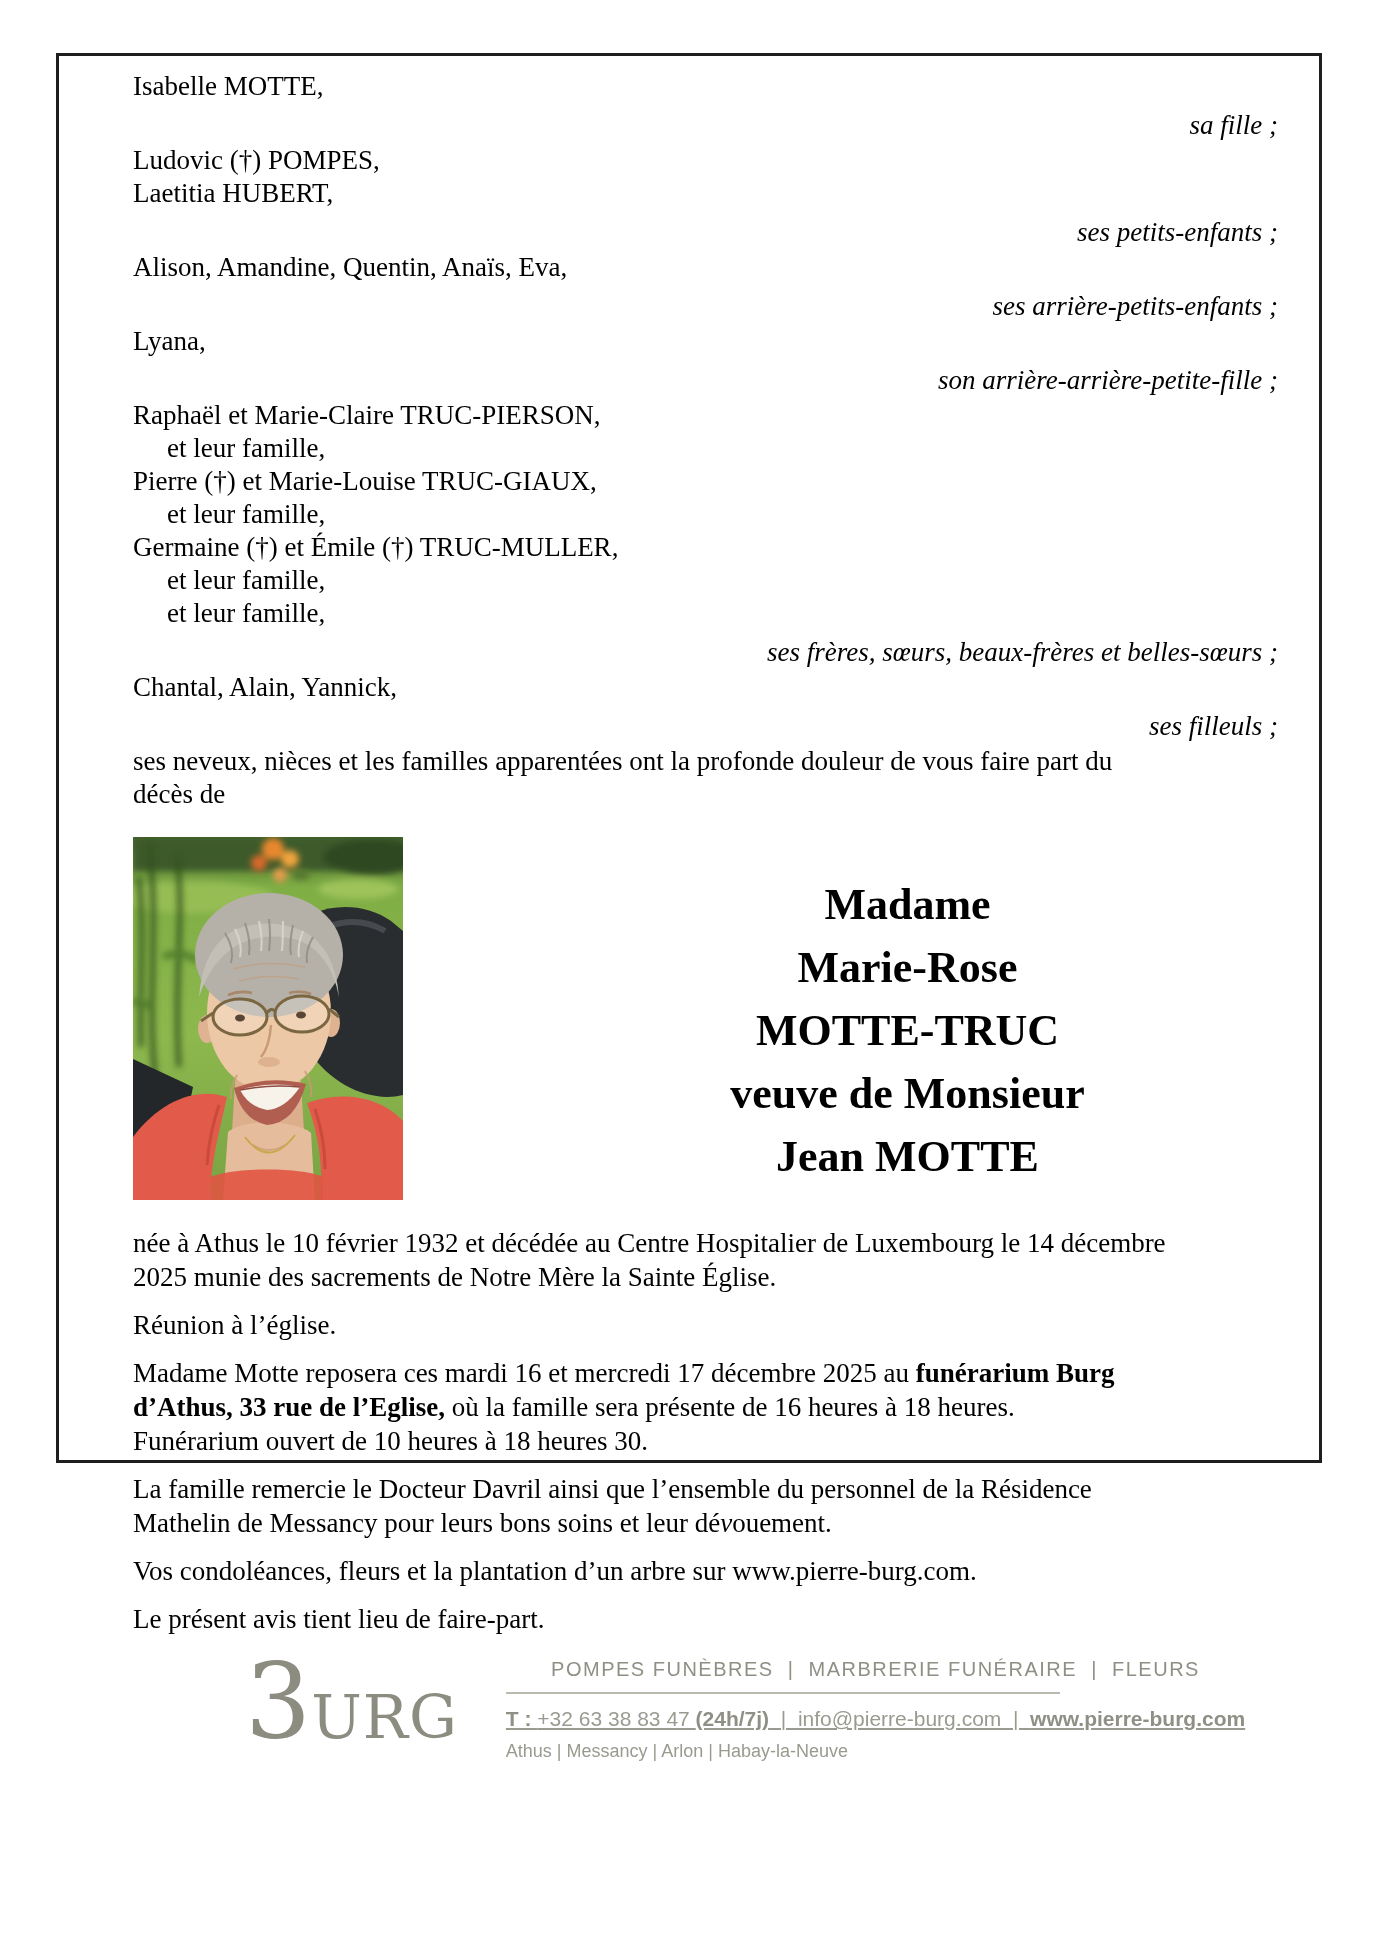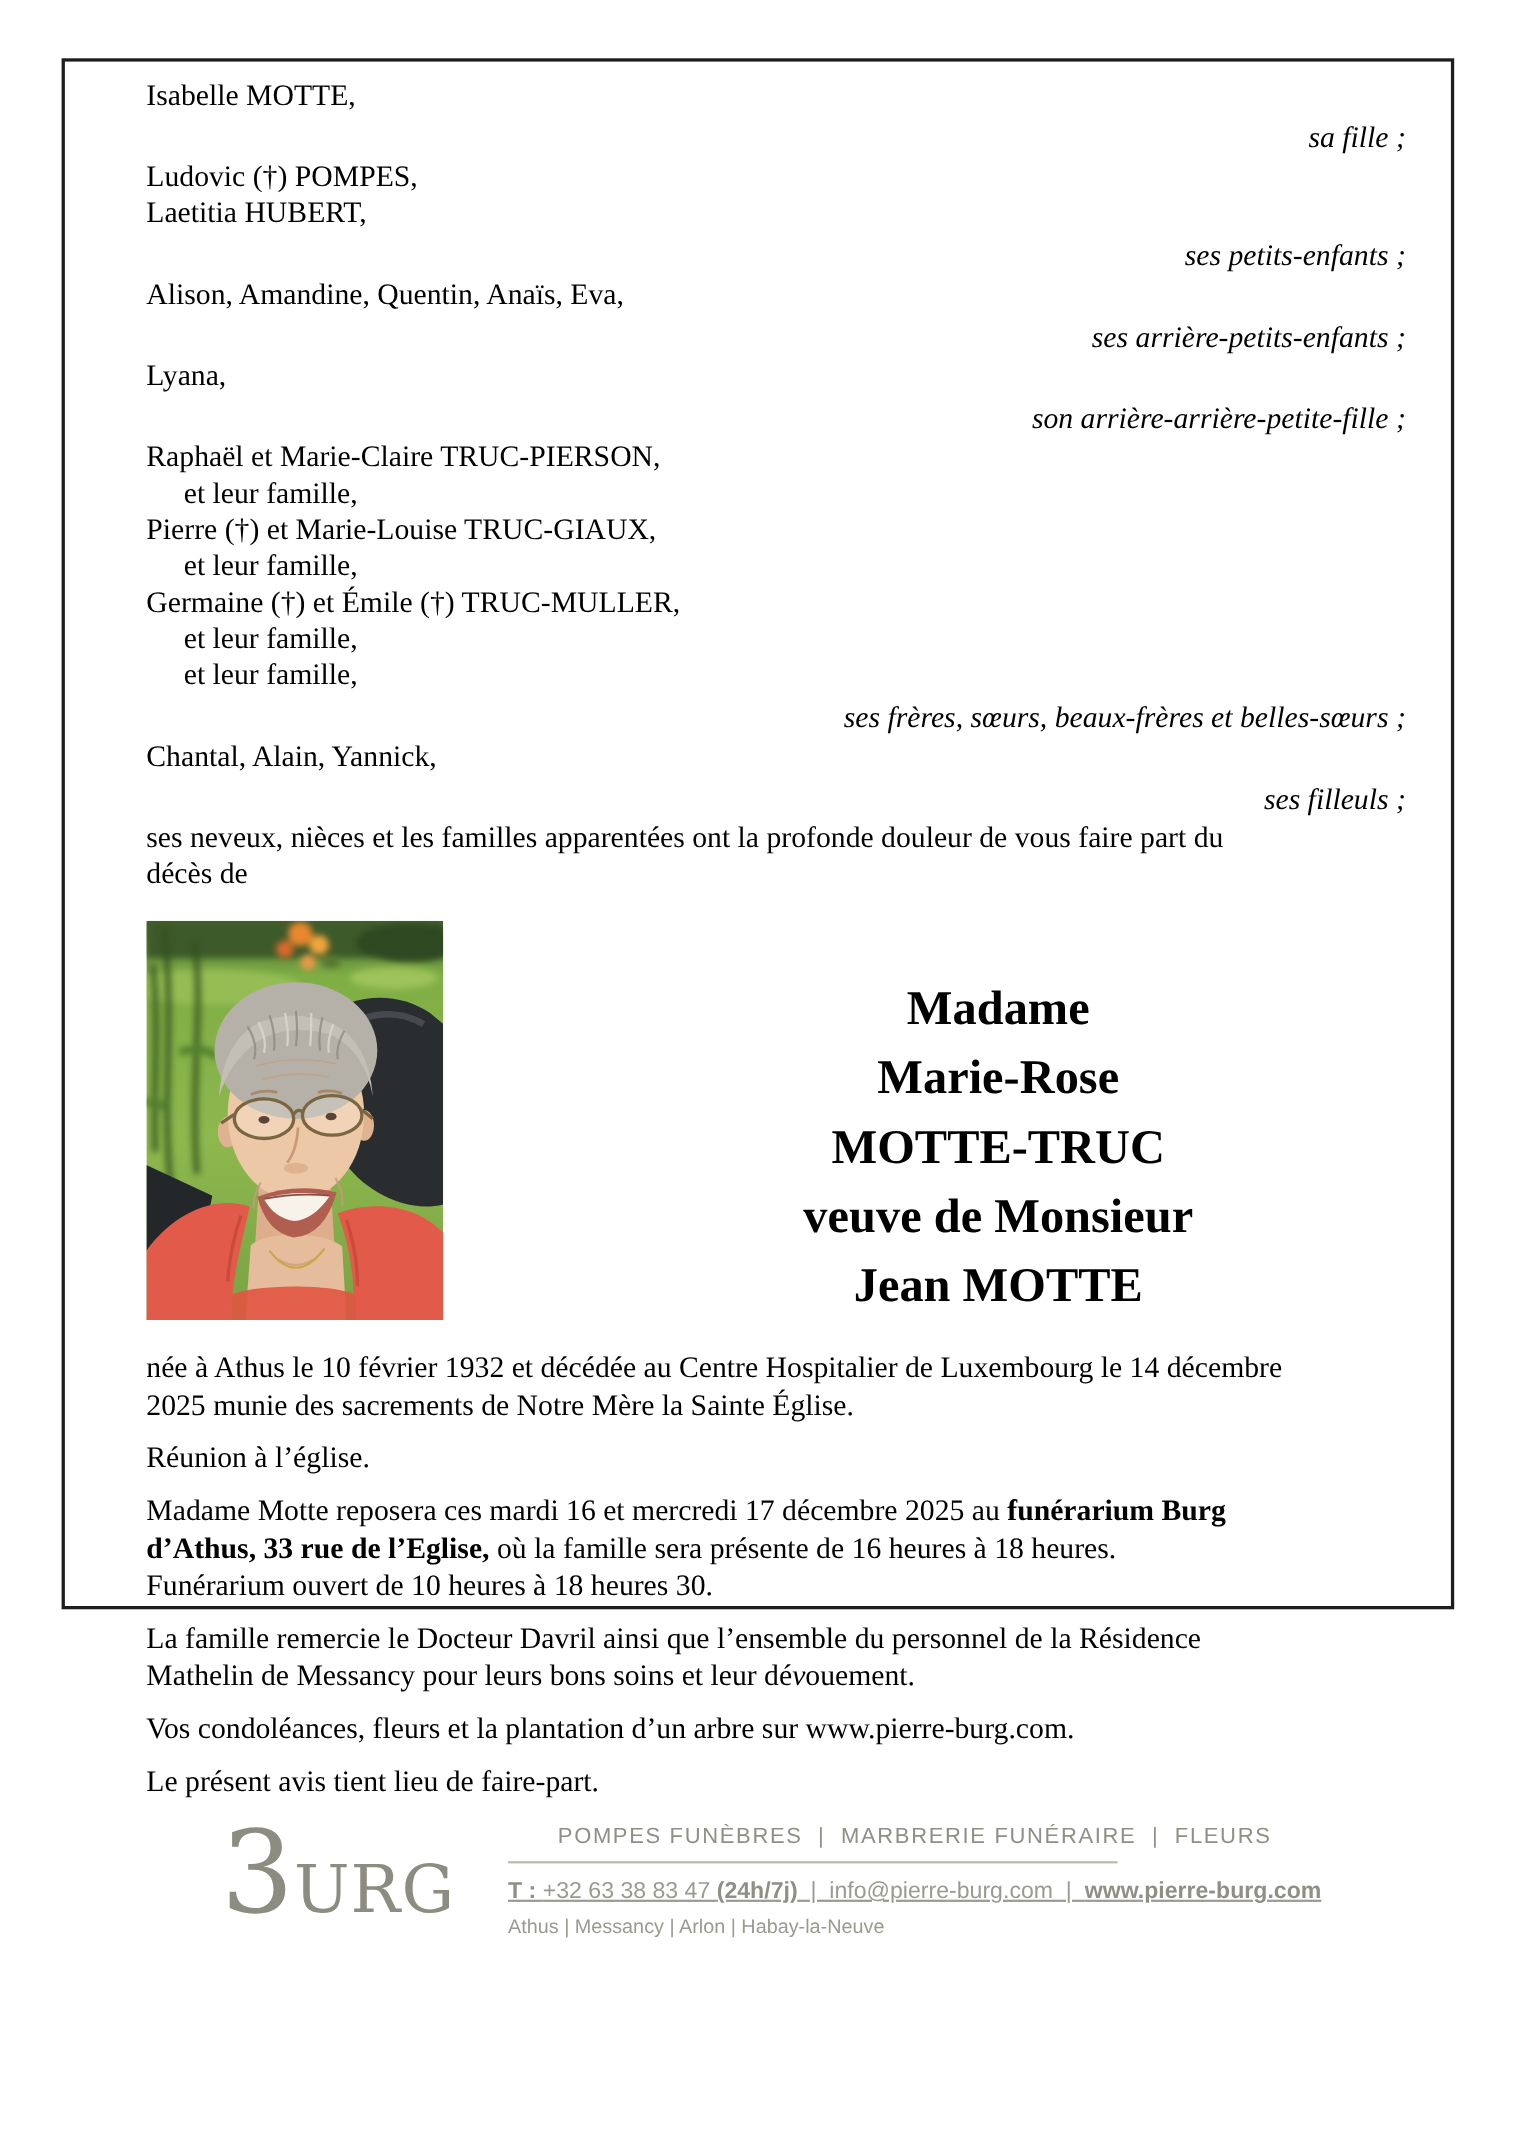--- a/index.html
+++ b/index.html
@@ -6,30 +6,30 @@
   body{width:1378px;height:1949px;position:relative;font-family:"Liberation Serif",serif;color:#000;}
   .sheet{position:absolute;left:56px;top:53px;width:1266px;height:1410px;
          border:3px solid #1e1e1e;box-sizing:border-box;padding:14px 41px 0 74px;background:#fff;}
   
   .family-line{font-size:27px;line-height:33px;white-space:pre;}
   .fl-right{text-align:right;font-style:italic;margin-top:6px;margin-bottom:2px;}
   .fl-indent{padding-left:34px;}
   
   .intro{margin:0;font-size:27px;line-height:33px;white-space:pre-line;}
   
-  .deceased-row{display:flex;margin-top:26px;align-items:flex-end;}
+  .deceased-row{display:flex;margin-top:26px;align-items:center;}
   .photo-frame{width:270px;height:363px;flex:0 0 auto;overflow:hidden;}
   .name-block{flex:1;text-align:center;padding-top:24px;padding-left:134px;}
   .name-line{font-size:44px;font-weight:bold;line-height:63px;}
   
   .paras{margin-top:26px;}
   .paras p{margin:0 0 14px 0;font-size:27px;line-height:34px;white-space:pre-line;}
   
   .footer{display:flex;margin-top:16px;font-family:"Liberation Sans",sans-serif;}
-  .logo{margin-left:68px;color:#8c8c80;font-family:"DejaVu Serif",serif;line-height:100px;white-space:nowrap;}
+  .logo{margin-left:112px;color:#8c8c80;font-family:"DejaVu Serif",serif;line-height:100px;white-space:nowrap;}
   .logo .b{font-size:104px;}
   .logo .rest{font-size:60px;letter-spacing:1px;}
   .contact{margin-left:48px;padding-top:6px;color:#9a9a90;}
   .tagline{font-size:20px;letter-spacing:1.5px;white-space:pre;color:#8f8f85;text-align:center;}
   .divider{height:2px;background:#b9b9b0;width:554px;margin:11px 0 13px 0;}
   .contact-line{font-size:21px;white-space:pre;text-decoration:underline;}
   .contact-line .seg-bold{font-weight:bold;color:#8f8f85;}
   .cities{font-size:18px;margin-top:10px;}
   .para-seg-bold{font-weight:bold;}
   .para-seg-italic{font-style:italic;}

